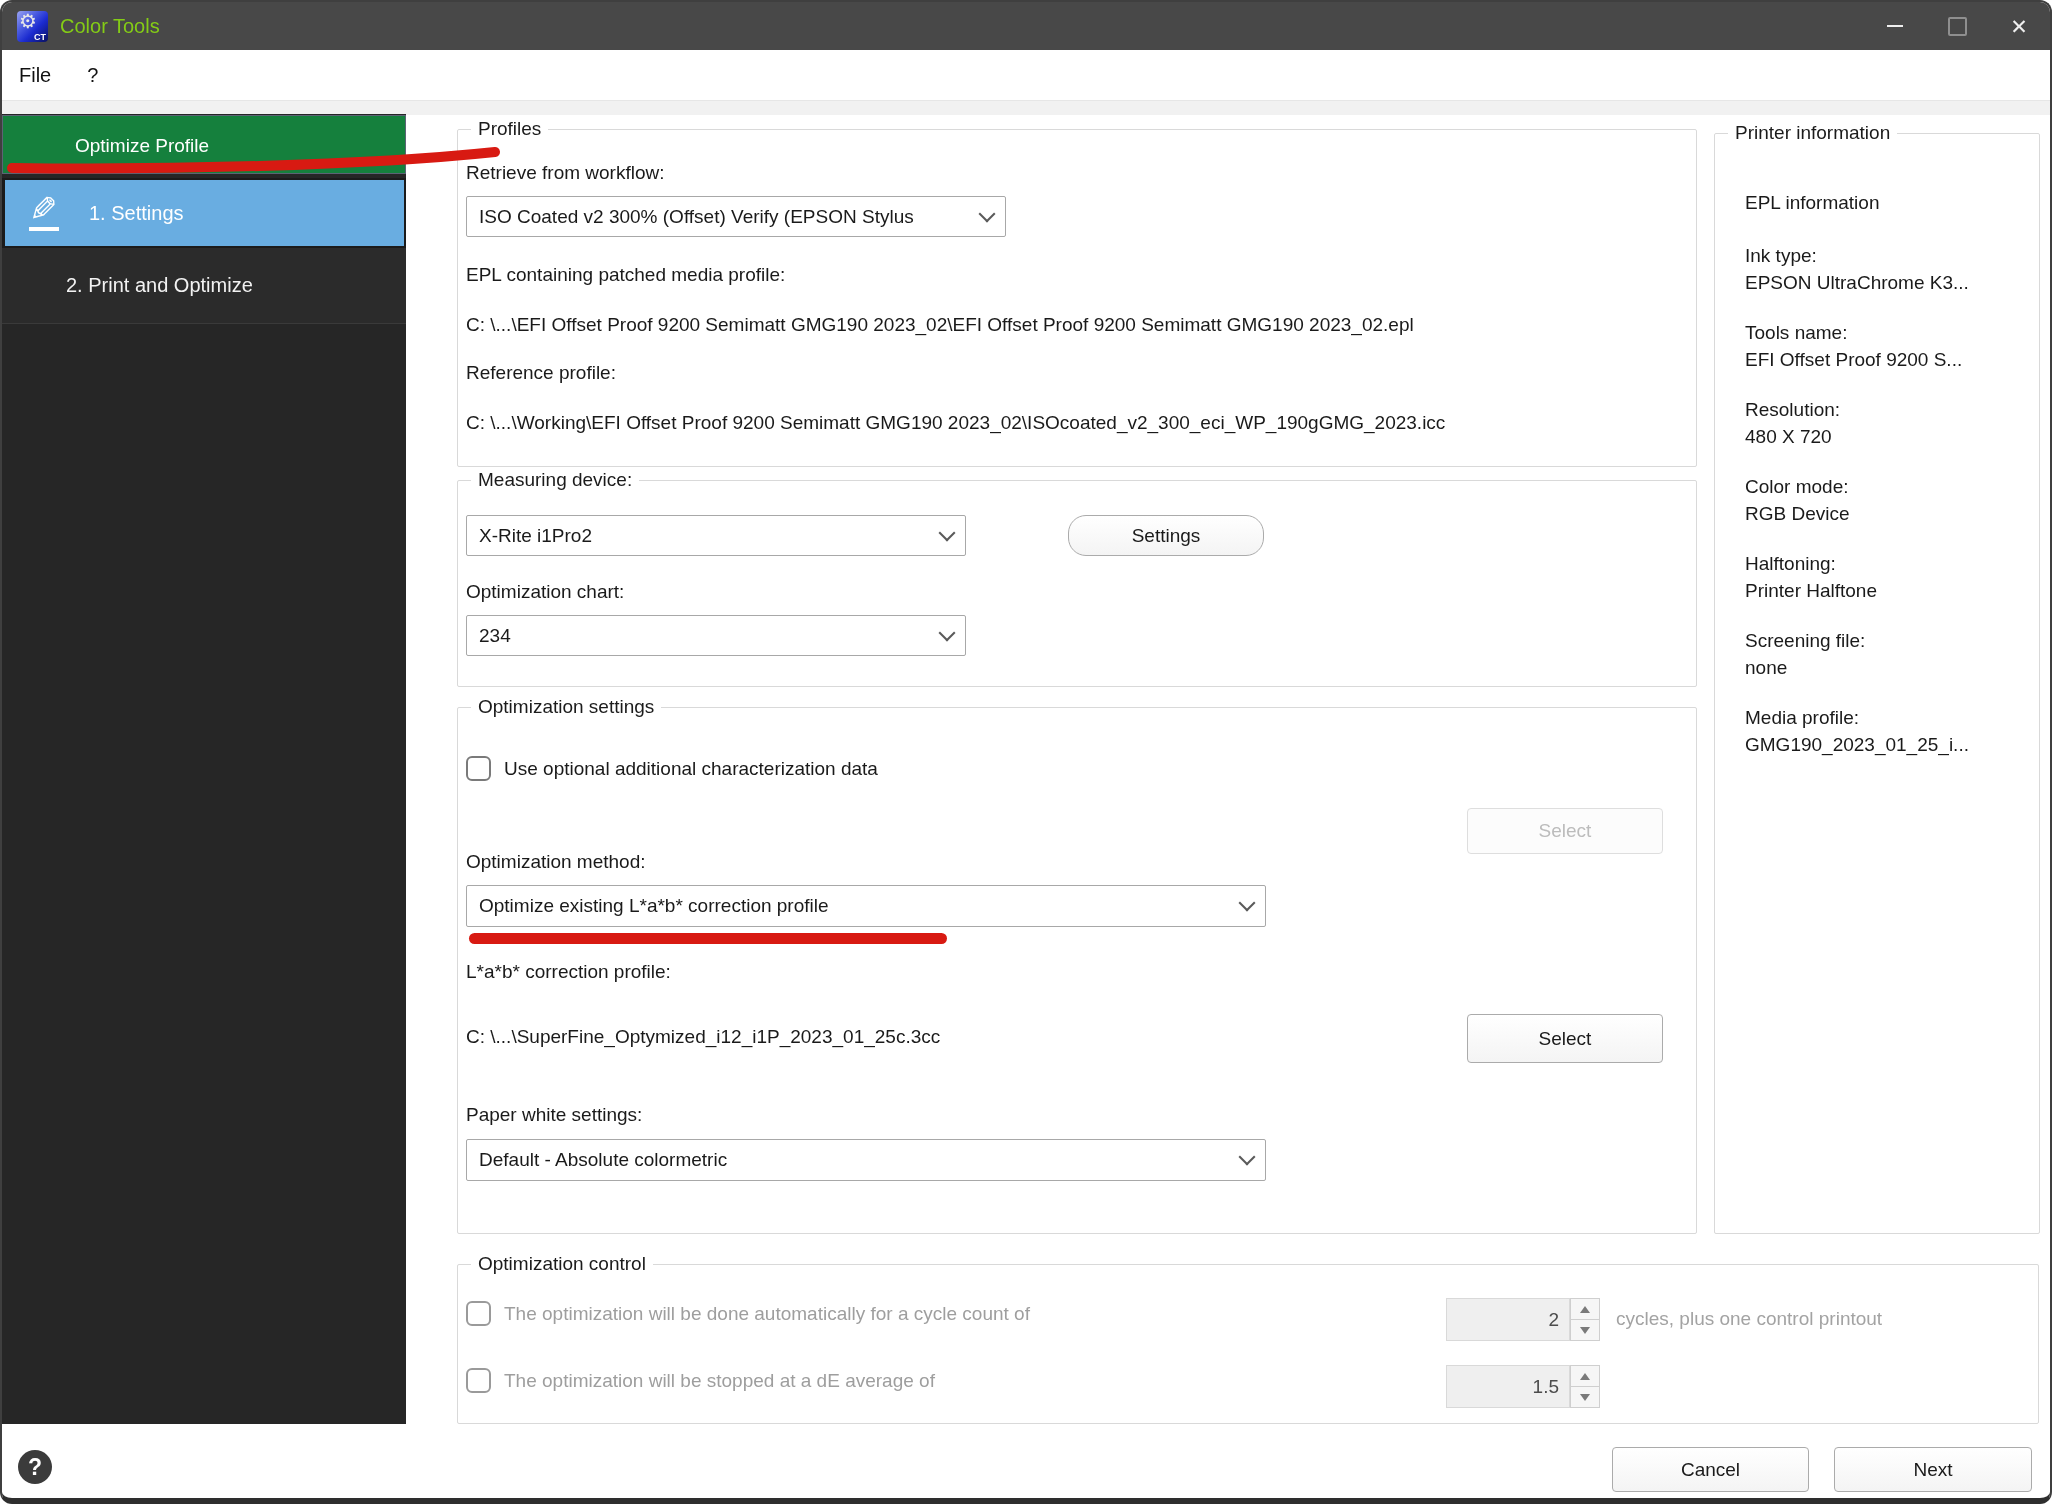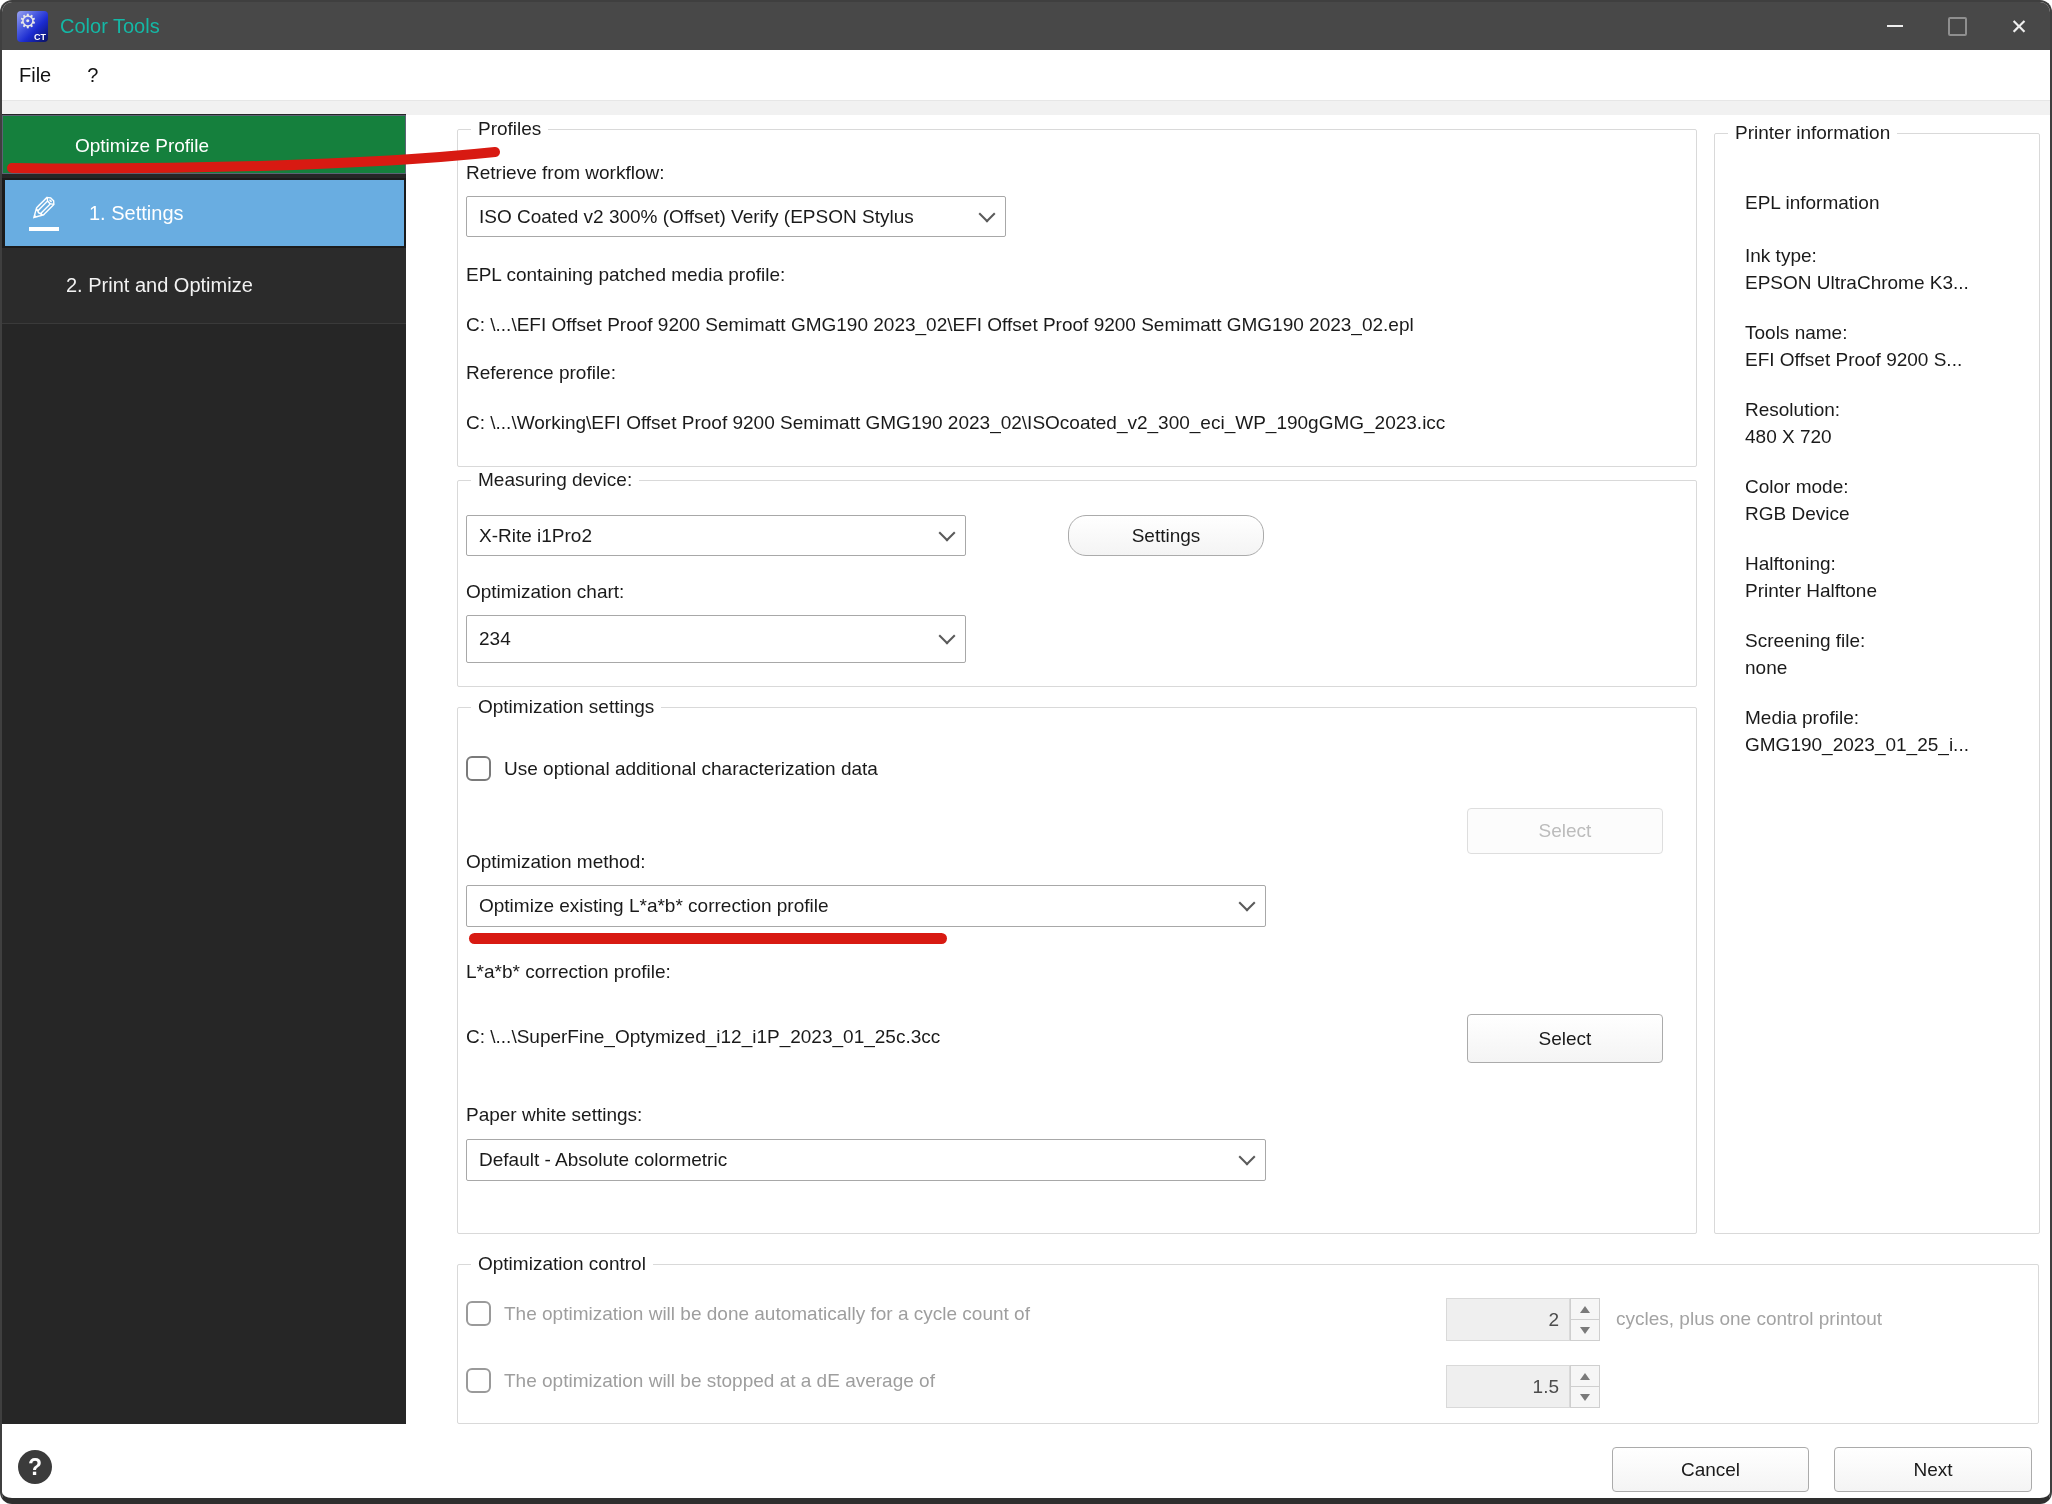--- a/index.html
+++ b/index.html
@@ -9,21 +9,21 @@
           border-bottom:6px solid #2e2e2e;border-radius:12px;overflow:hidden;box-sizing:border-box;}
 
   
   .titlebar{position:absolute;left:0;top:0;right:0;height:48px;background:#484848;
             display:flex;align-items:center;}
   .app-icon{width:31px;height:31px;margin-left:15px;border-radius:4px;position:relative;
             background:linear-gradient(135deg,#9aa4f2 0%,#4a5be0 35%,#1b2bd0 60%,#0a115e 100%);
             overflow:hidden;flex:0 0 auto;}
   .app-icon .gear{position:absolute;left:2px;top:0px;color:#e8e8e8;font-size:20px;line-height:20px;}
   .app-icon .ct{position:absolute;right:2px;bottom:0px;color:#fff;font-size:9px;font-weight:bold;line-height:9px;}
-  .app-title{color:#14b8a6;font-size:20px;margin-left:12px;}
+  .app-title{color:#84cc16;font-size:20px;margin-left:12px;}
   .win-controls{margin-left:auto;display:flex;height:100%;}
   .wc{width:62px;height:100%;display:flex;align-items:center;justify-content:center;}
   .min-glyph{width:16px;height:2px;background:#efefef;}
   .max-glyph{width:15px;height:15px;border:2px solid #8f8f8f;border-radius:2px;}
   .close-glyph{color:#efefef;font-size:21px;line-height:21px;}
 
   
   .menubar{position:absolute;left:0;top:48px;right:0;height:50px;background:#ffffff;
            display:flex;align-items:center;font-size:20px;color:#111;}
   .menu-item{margin-left:17px;}
@@ -154,21 +154,21 @@
   </div>
 
   <div class="group" style="left:455px;top:478px;width:1238px;height:205px;">
     <span class="glabel">Measuring device:</span>
     <div class="dd" style="left:8px;top:34px;width:500px;height:41px;">
       <span class="val">X-Rite i1Pro2</span>
       <span class="chev"></span>
     </div>
     <div class="btn" style="left:610px;top:34px;width:196px;height:41px;border-radius:18px;">Settings</div>
     <span class="flabel" style="left:8px;top:100px;">Optimization chart:</span>
-    <div class="dd" style="left:8px;top:134px;width:500px;height:48px;gap:47px;">
+    <div class="dd" style="left:8px;top:134px;width:500px;height:41px;gap:47px;">
       <span class="val">234</span>
       <span class="chev"></span>
     </div>
   </div>
 
   <div class="group" style="left:455px;top:705px;width:1238px;height:525px;">
     <span class="glabel">Optimization settings</span>
     <span class="cb" style="left:8px;top:48px;"></span>
     <span class="cb-label" style="left:46px;top:50px;">Use optional additional characterization data</span>
     <div class="btn disabled" style="left:1009px;top:100px;width:196px;height:46px;">Select</div>

